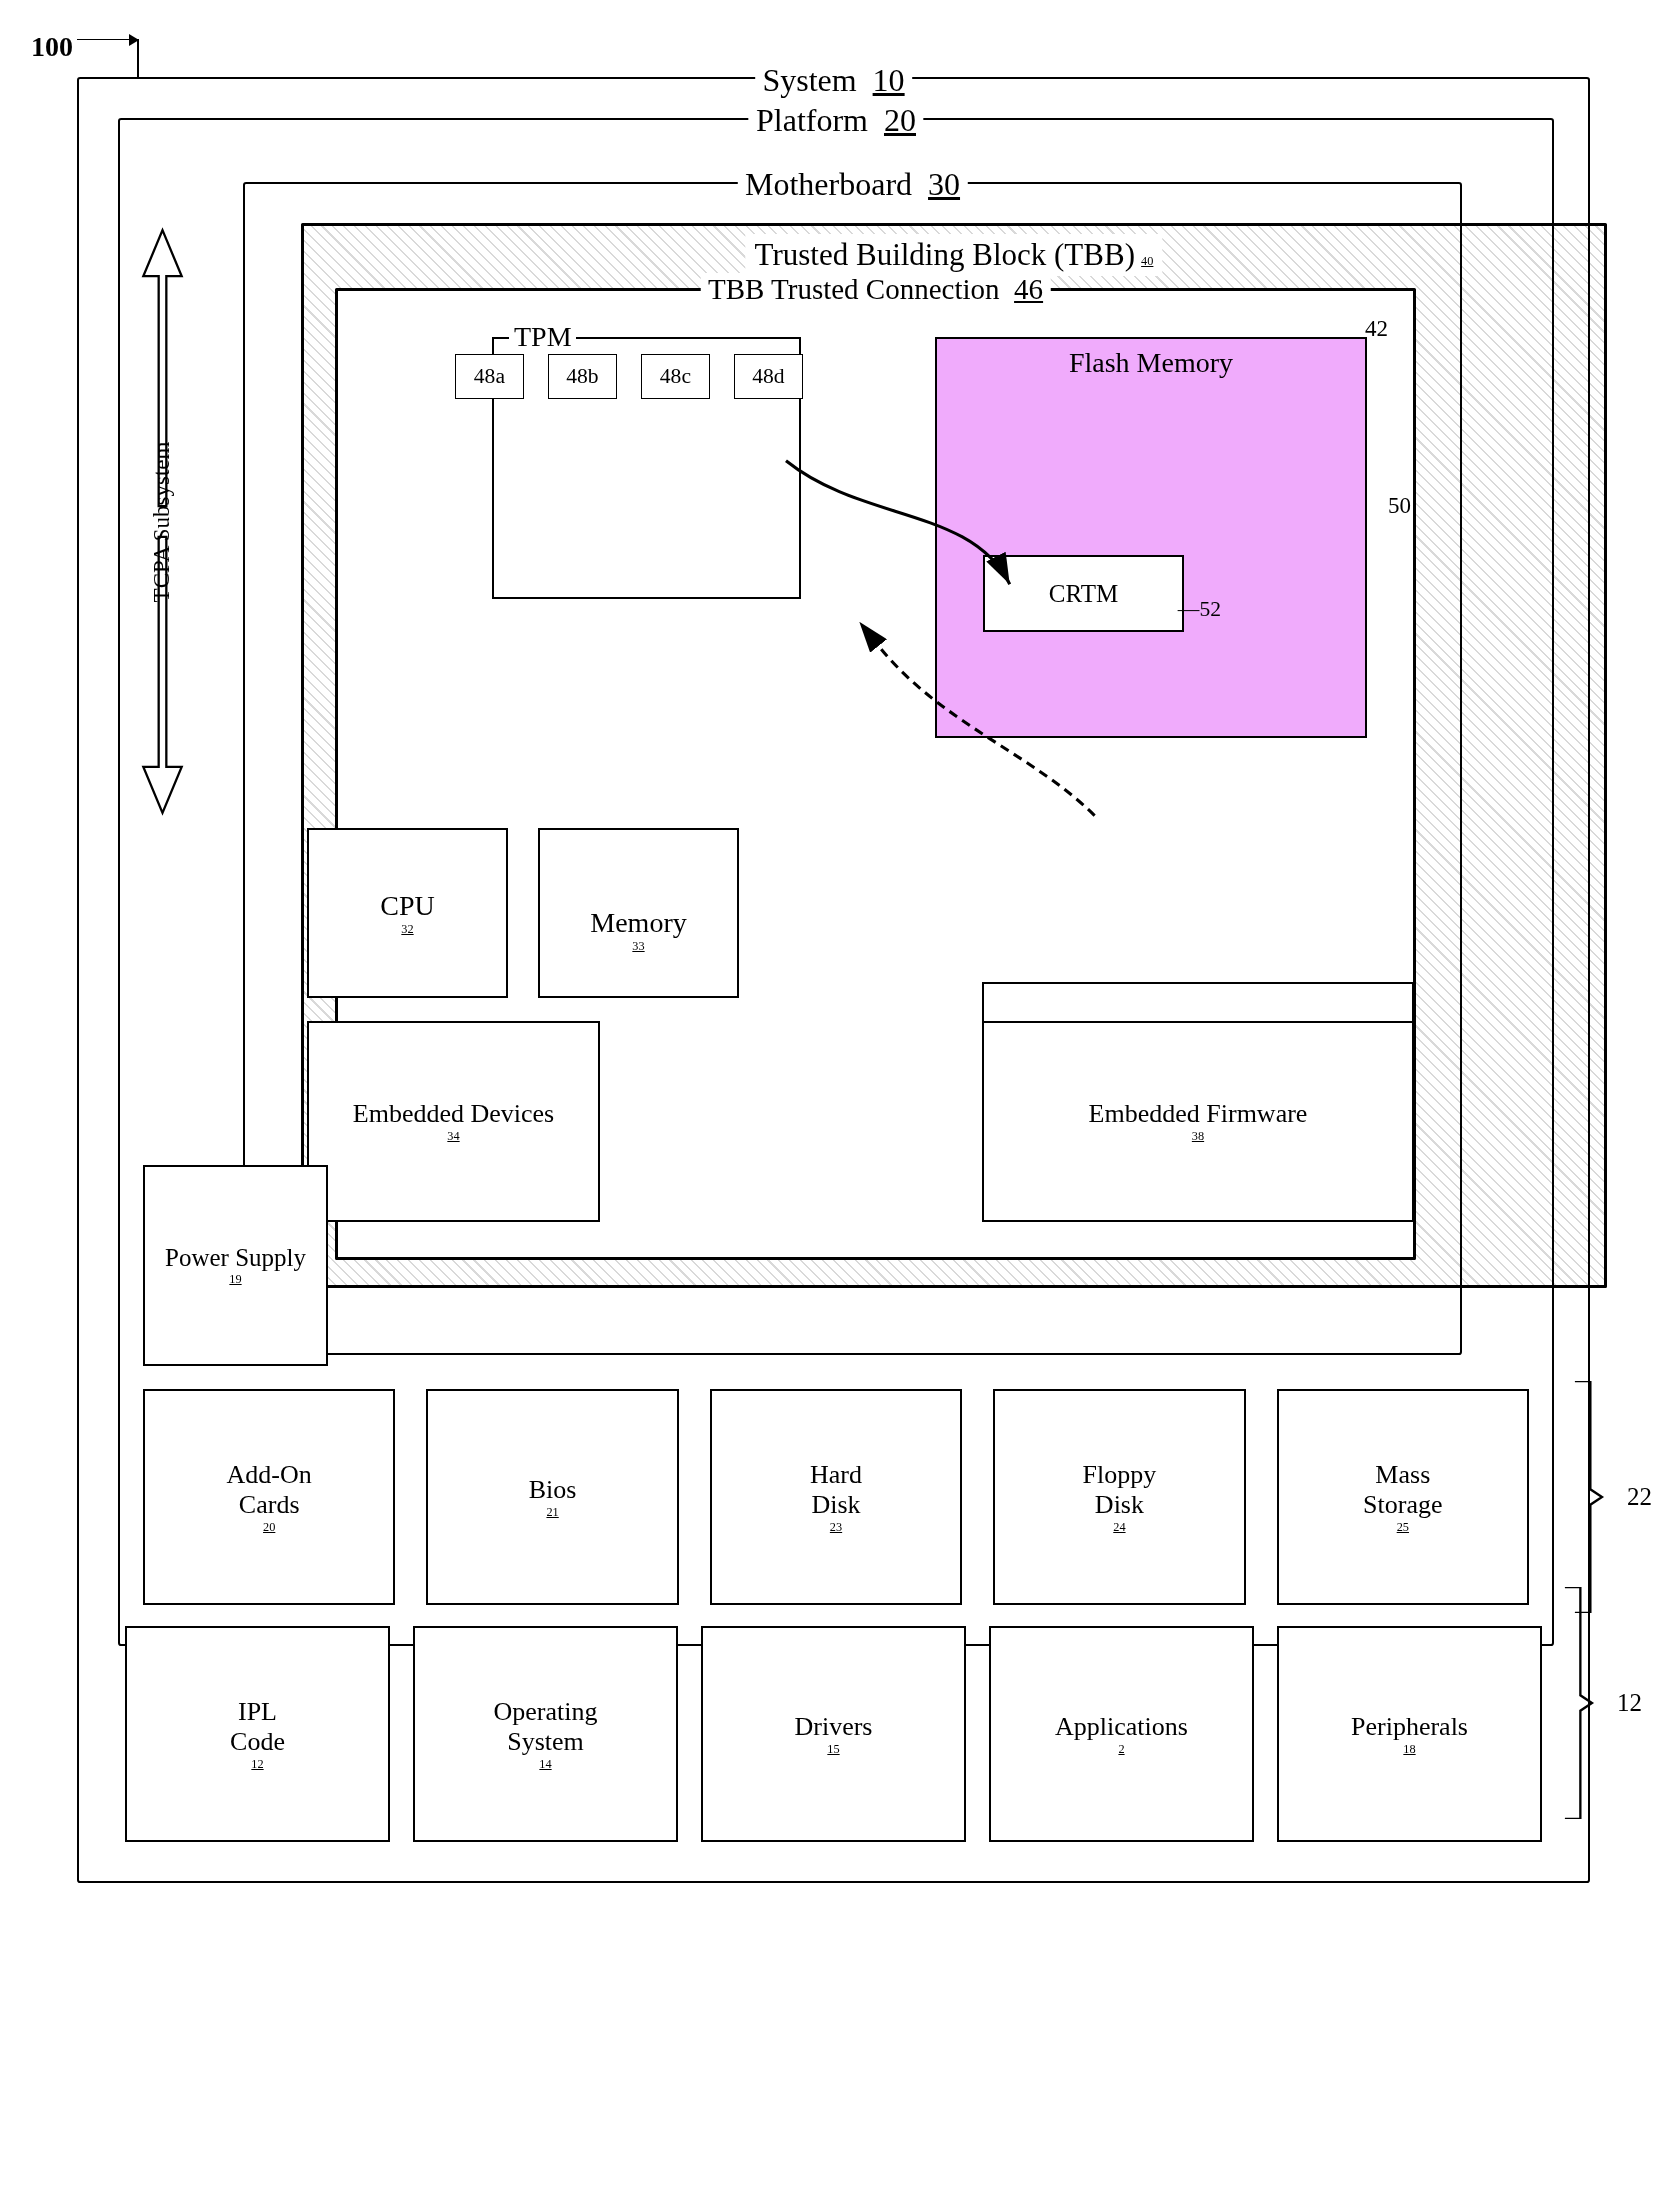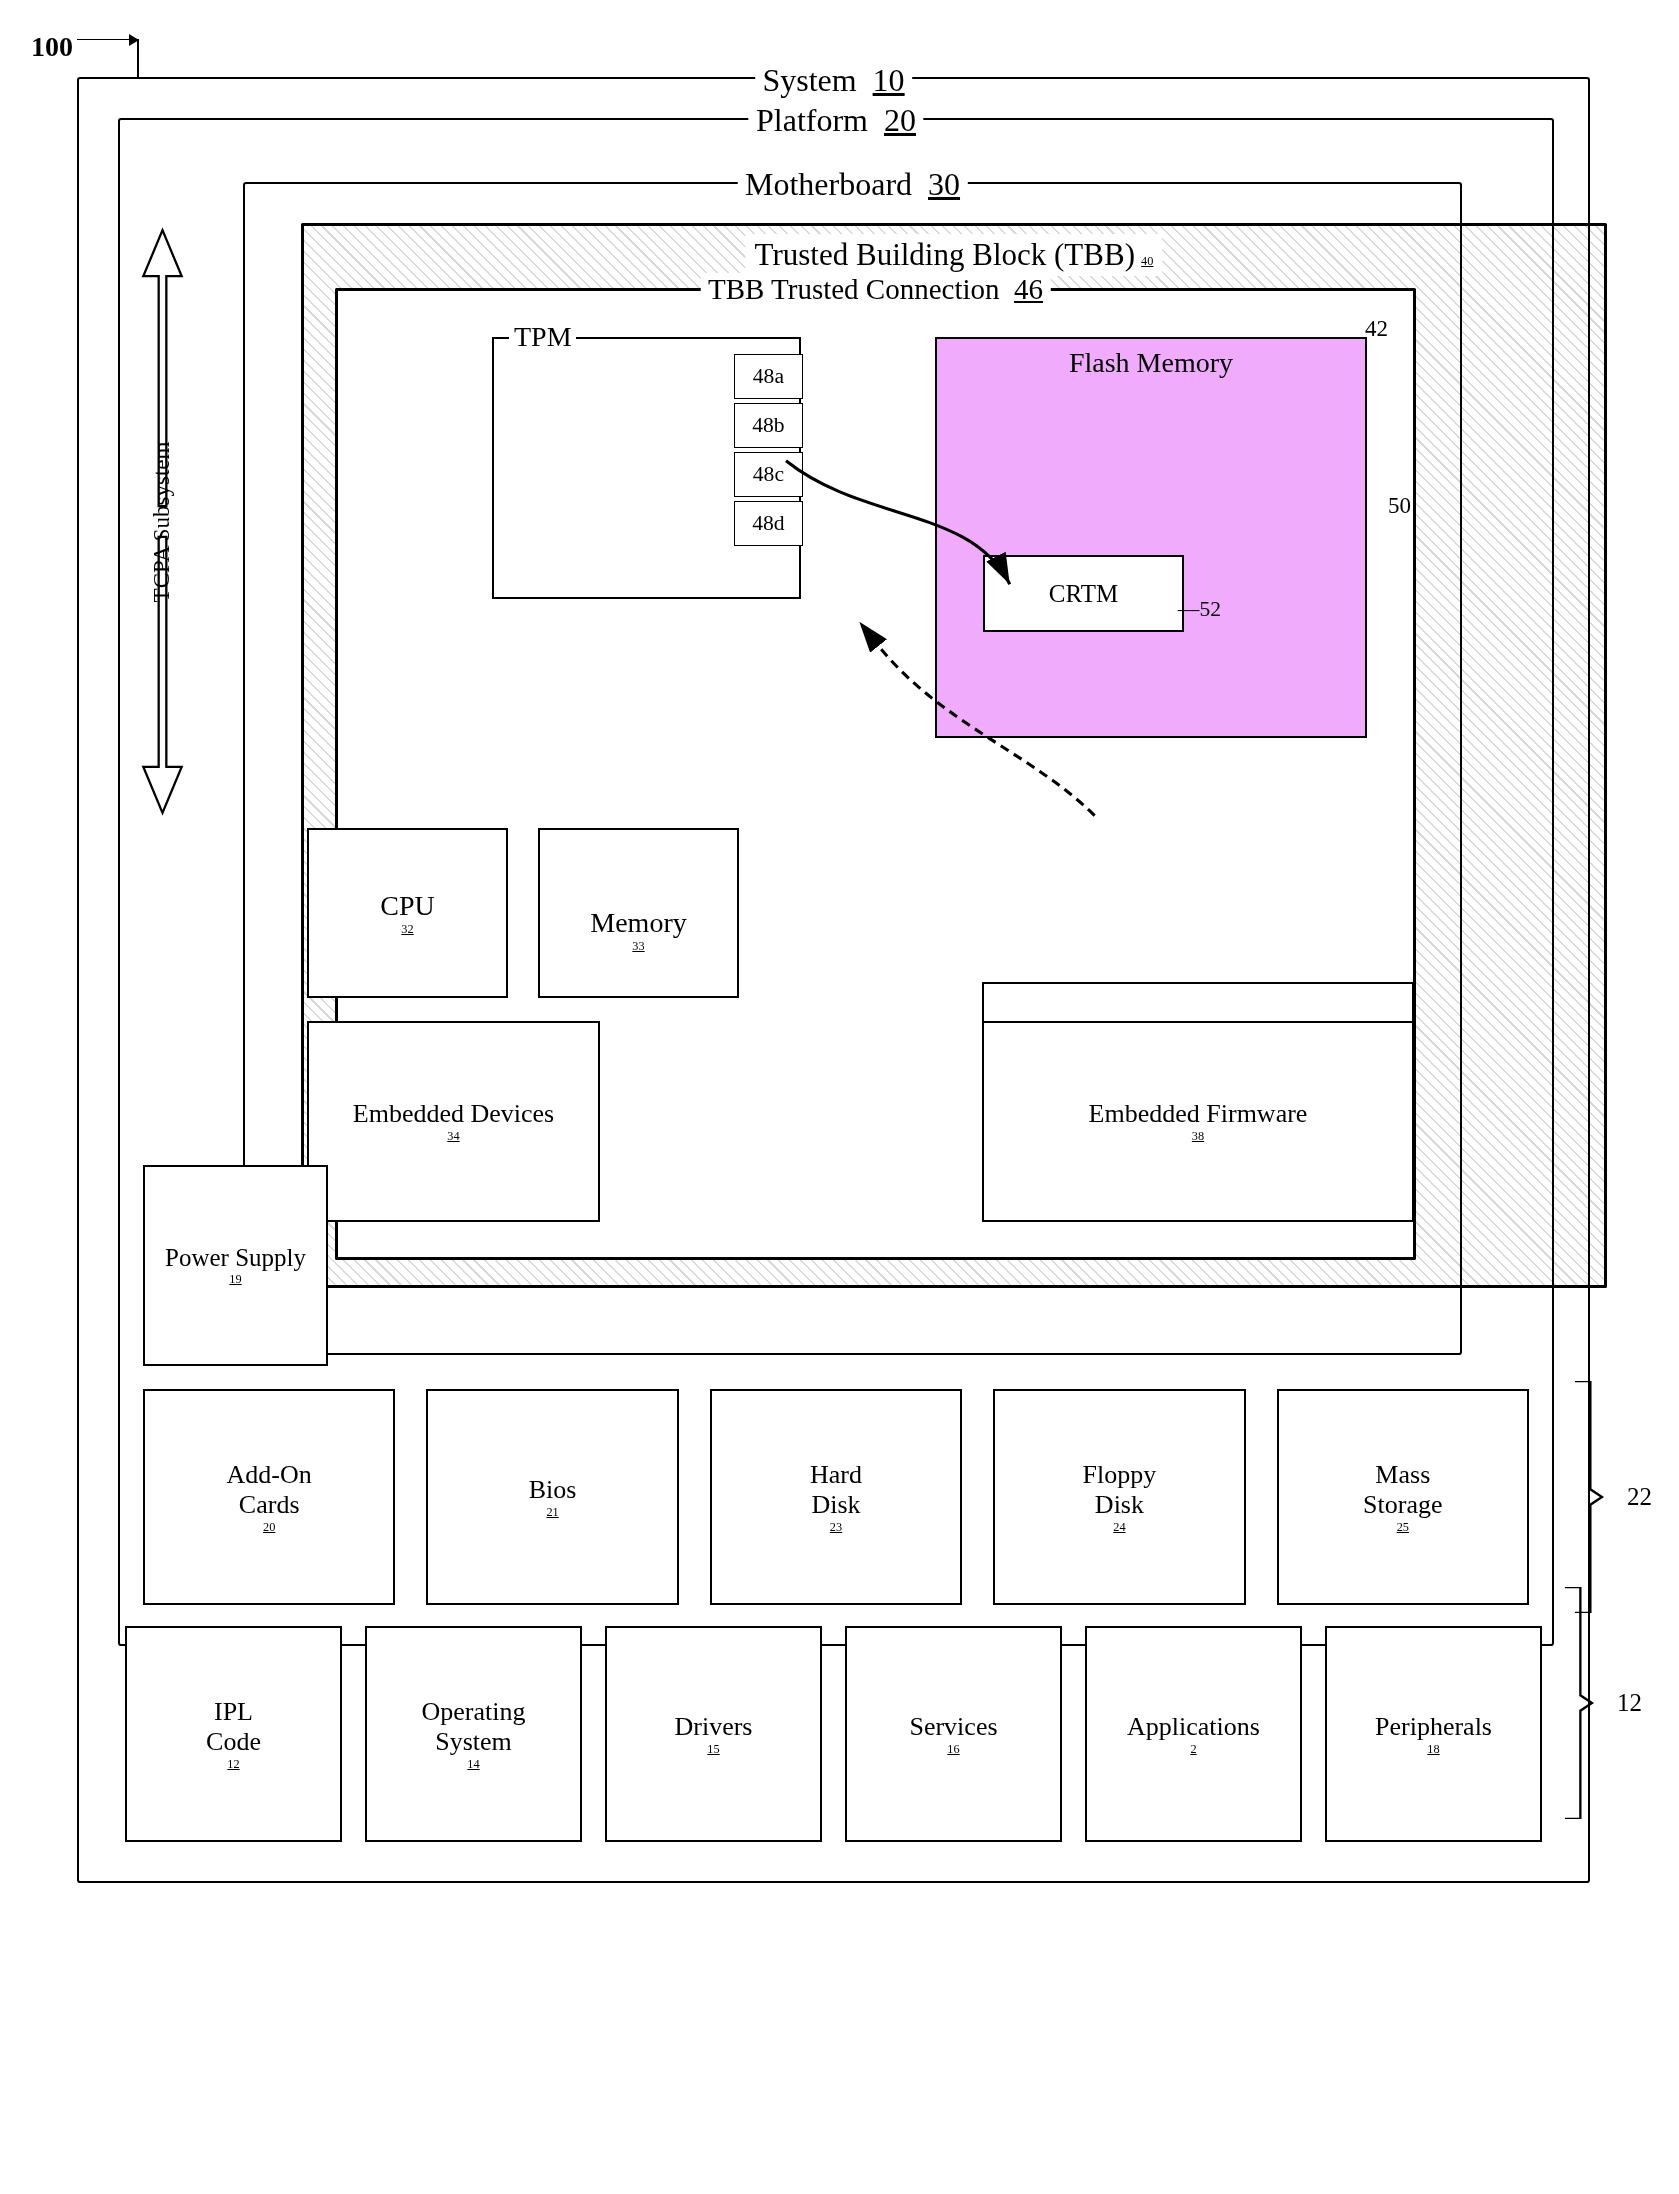--- a/index.html
+++ b/index.html
@@ -191,22 +191,22 @@
       background: #fff;
       padding: 0 4.6px;
     }
 
     
     .tpm-slots {
       position: absolute;
       right: -3.9px;
       top: 15.4px;
       display: flex;
-      flex-direction: column;
-      gap: 4px;
+      flex-direction: row;
+      gap: 24px;
     }
     .tpm-slot {
       width: 69px;
       height: 45px;
       border: 1.5px solid #000;
       background: #fff;
       display: flex;
       align-items: center;
       justify-content: center;
       font-size: 21.6px;
@@ -636,24 +636,20 @@
       </div>
       <div class="sw-box">
         <div class="sw-label">Operating<br>System</div>
         <u class="sw-label-num">14</u>
       </div>
       <div class="sw-box">
         <div class="sw-label">Drivers</div>
         <u class="sw-label-num">15</u>
       </div>
       <div class="sw-box">
-        <div class="sw-label">Services</div>
-        <u class="sw-label-num">16</u>
-      </div>
-      <div class="sw-box">
         <div class="sw-label">Applications</div>
         <u class="sw-label-num">2</u>
       </div>
       <div class="sw-box">
         <div class="sw-label">Peripherals</div>
         <u class="sw-label-num">18</u>
       </div>
 
       <div class="brace-12">
         <svg width="39" height="232" viewBox="0 0 50 300">

